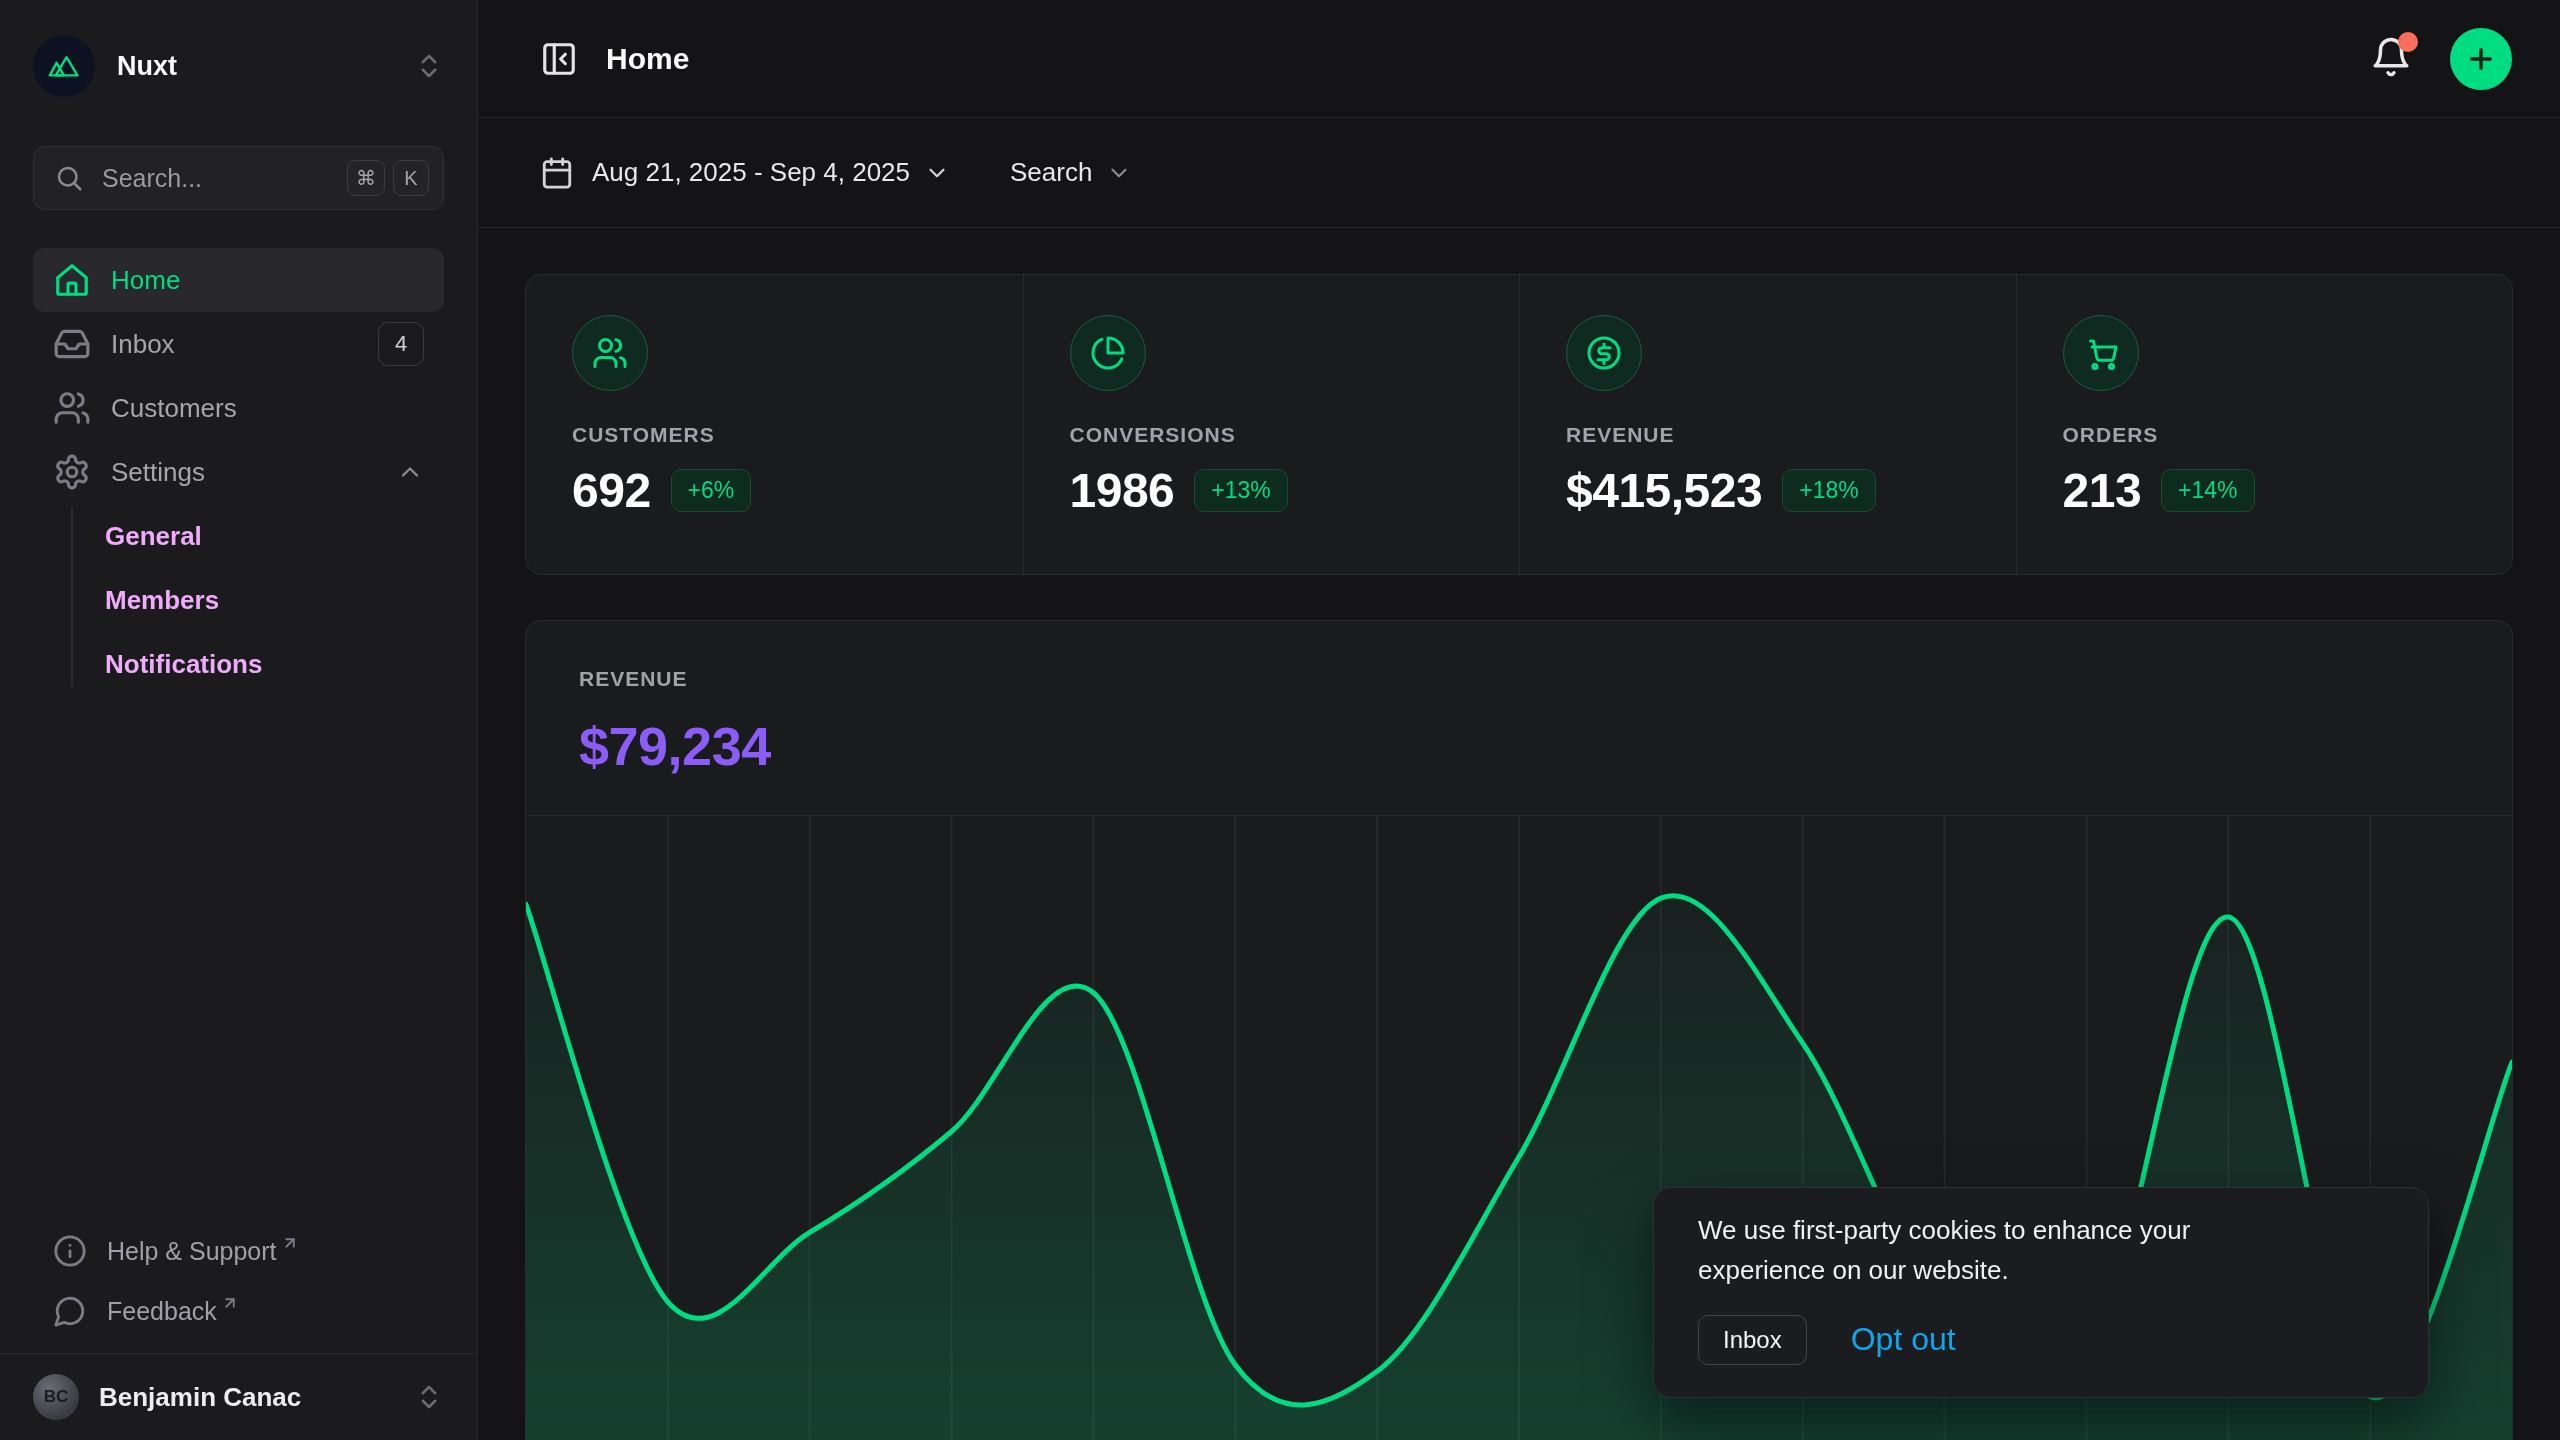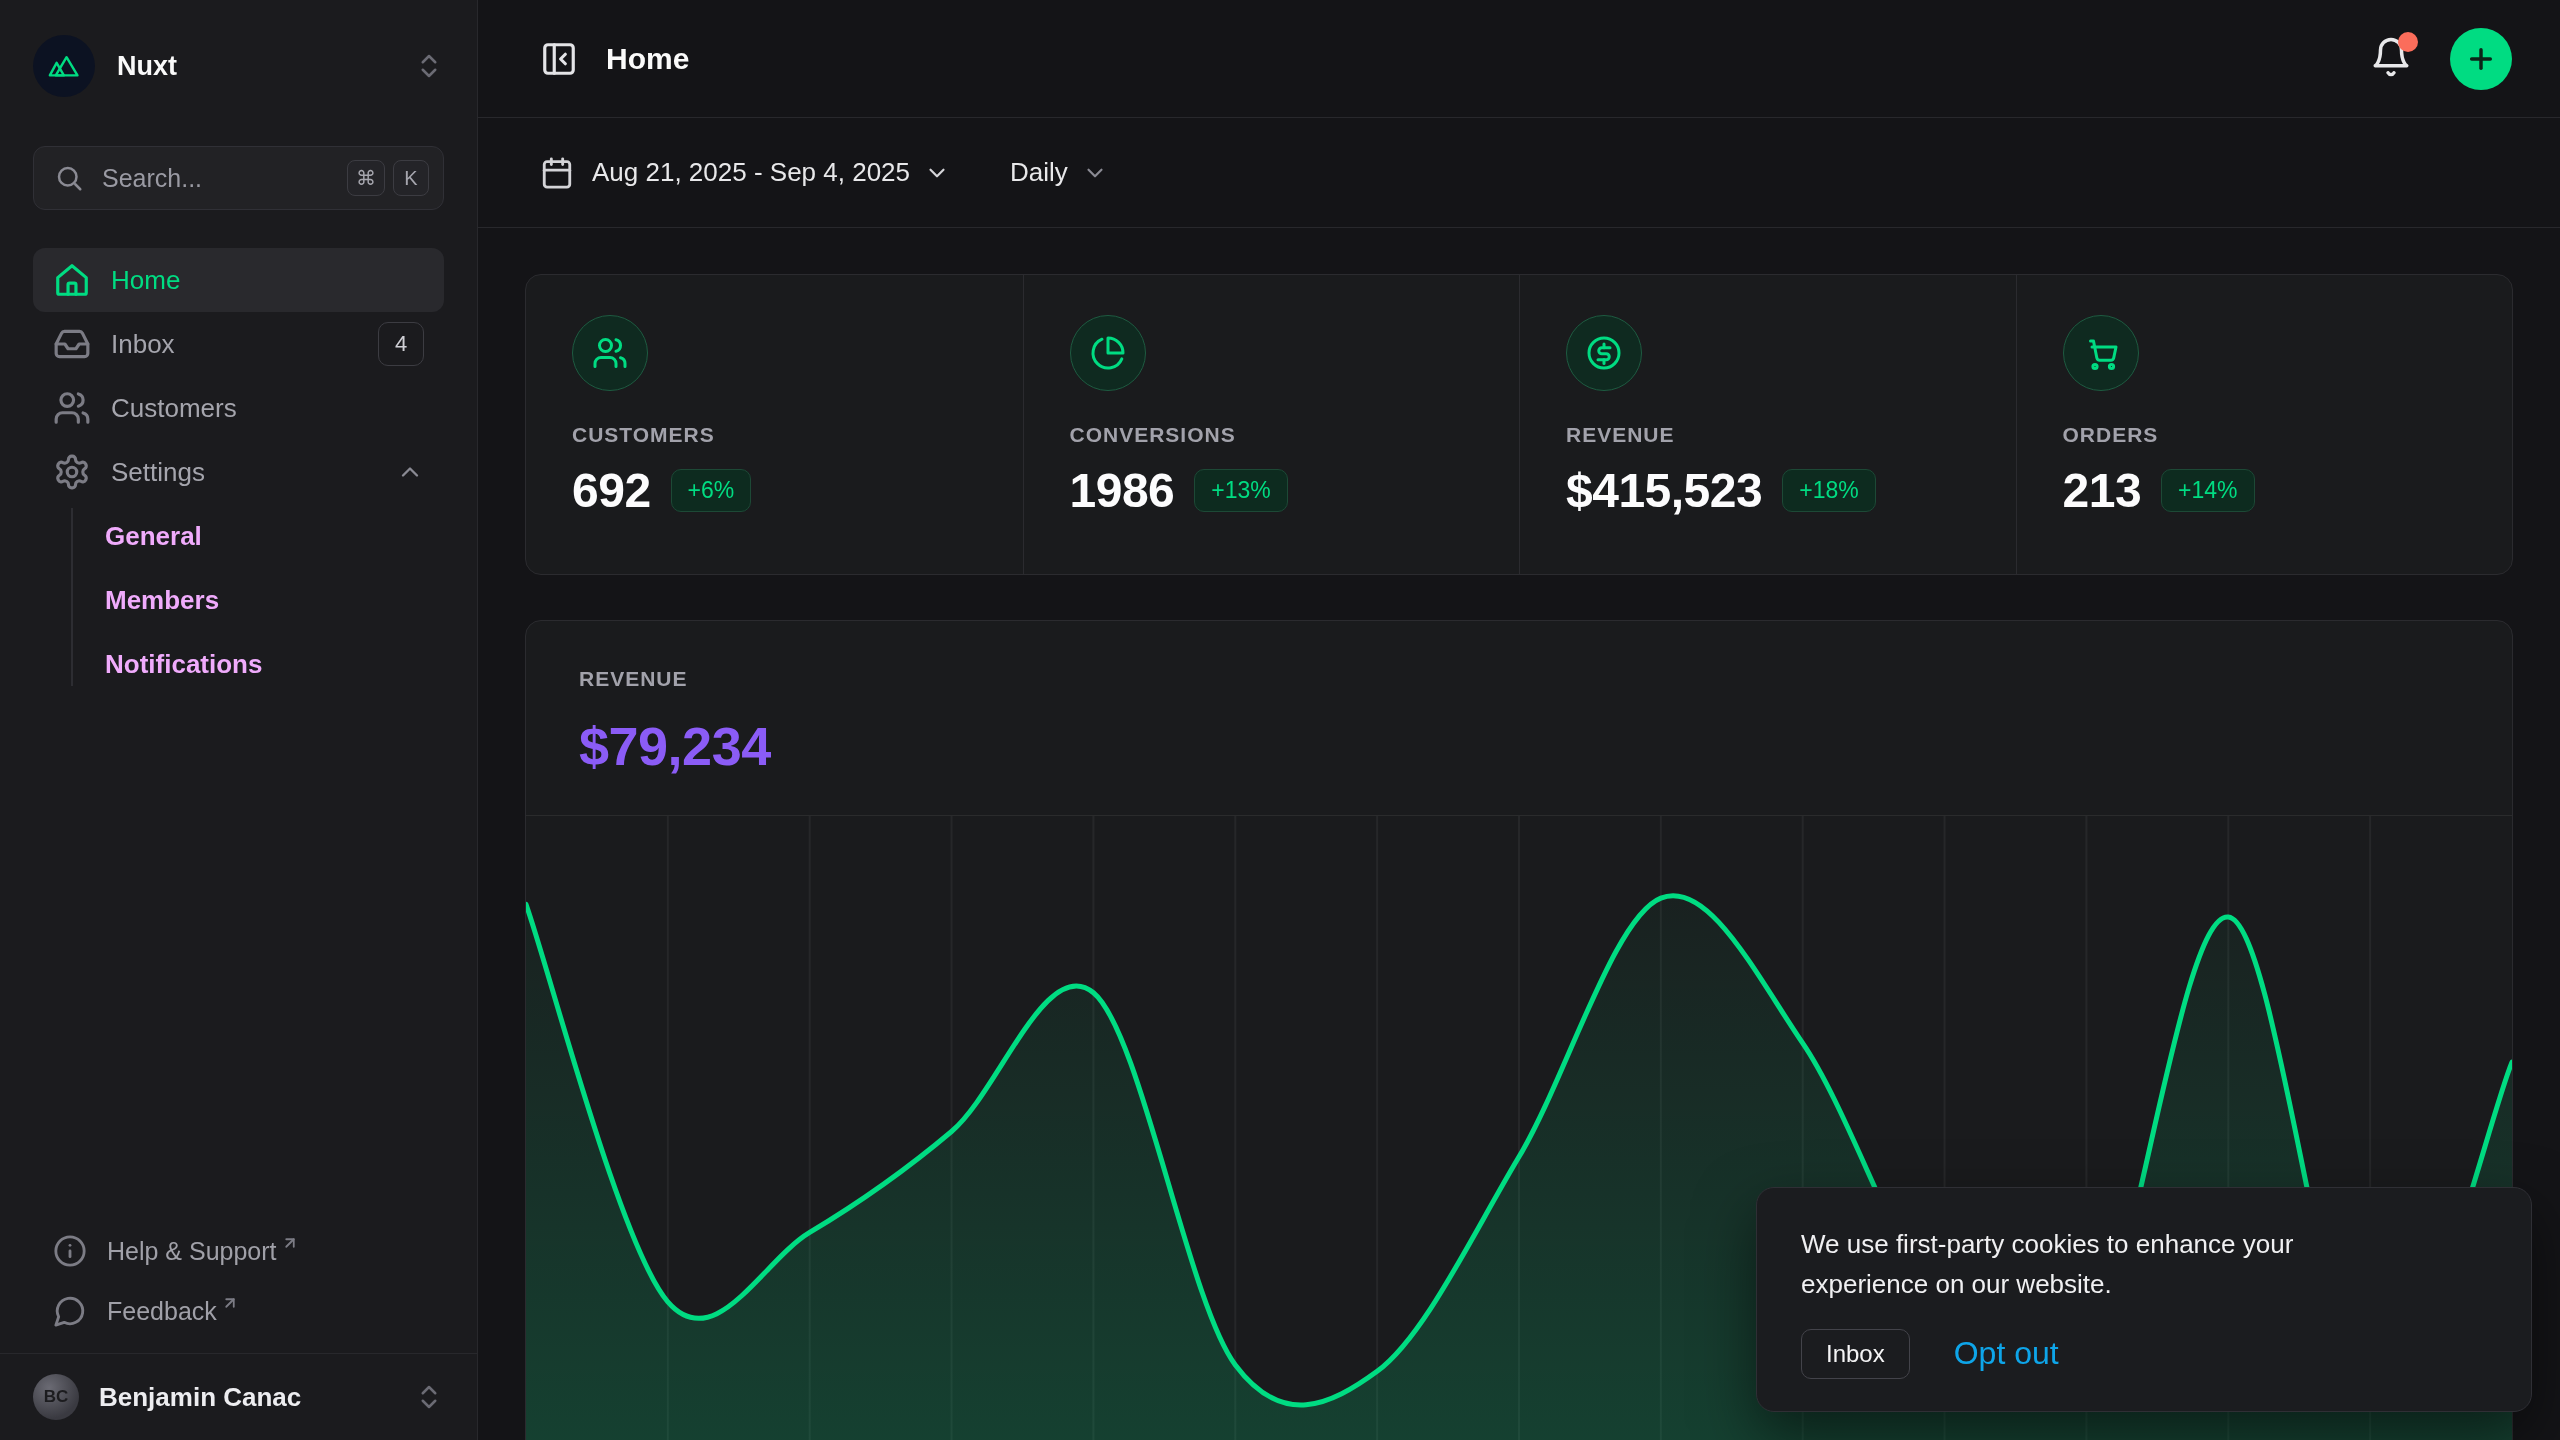--- a/index.html
+++ b/index.html
@@ -94,22 +94,22 @@
 
   .chart-card { margin-top:45px; background:#1a1b1d; border:1.5px solid #2b2b2f; border-radius:16px;
     height:900px; overflow:hidden; }
   .chart-head { padding:46px 53px 38px; }
   .chart-label { font-size:21px; font-weight:600; letter-spacing:1px; color:#a2a2ab; }
   .chart-total { margin-top:24px; font-size:54px; font-weight:700; color:#8b5cf6; letter-spacing:-0.5px; }
   .chart-plot { border-top:1.5px solid rgba(255,255,255,0.07); height:648px; position:relative; }
   .chart-plot svg { position:absolute; inset:0; width:100%; height:100%; }
 
   
-  .cookie-banner { position:absolute; left:1756px; top:1187px; width:776px; background:#1b1c1f;
-    border:1.5px solid #2f2f35; border-radius:18px; padding:36px 44px 32px;
+  .cookie-banner { position:absolute; left:1653px; top:1187px; width:776px; background:#1b1c1f;
+    border:1.5px solid #2f2f35; border-radius:18px; padding:22px 44px 32px;
     box-shadow:0 24px 60px rgba(0,0,0,0.5); z-index:20; }
   .cookie-text { font-size:26px; line-height:1.55; color:#f0f0f2; max-width:580px; }
   .cookie-actions { margin-top:24px; display:flex; align-items:center; }
   .accept-btn { border:1.5px solid #43434a; background:transparent; border-radius:10px; padding:10px 24px;
     color:#f4f4f5; font-size:24px; font-weight:500; font-family:inherit; cursor:pointer; }
   .optout-btn { border:none; background:transparent; margin-left:44px; color:#0ea5e9; font-size:32px;
     font-weight:500; font-family:inherit; cursor:pointer; }
 </style>
 </head>
 <body>
@@ -293,21 +293,21 @@
           </svg>
         </span>
         <span class="range-label">Aug 21, 2025 - Sep 4, 2025</span>
         <span class="icon chev">
           <svg width="26" height="26" viewBox="0 0 24 24" fill="none" stroke="currentColor" stroke-width="2" stroke-linecap="round" stroke-linejoin="round">
               <path d="m6 9 6 6 6-6"></path>
             </svg>
         </span>
       </div>
       <div class="period-btn">
-        <span class="period-label">Daily</span>
+        <span class="period-label">Search</span>
         <span class="icon chev">
           <svg width="26" height="26" viewBox="0 0 24 24" fill="none" stroke="currentColor" stroke-width="2" stroke-linecap="round" stroke-linejoin="round">
               <path d="m6 9 6 6 6-6"></path>
             </svg>
         </span>
       </div>
     </div>
 
     <div class="content">
 

